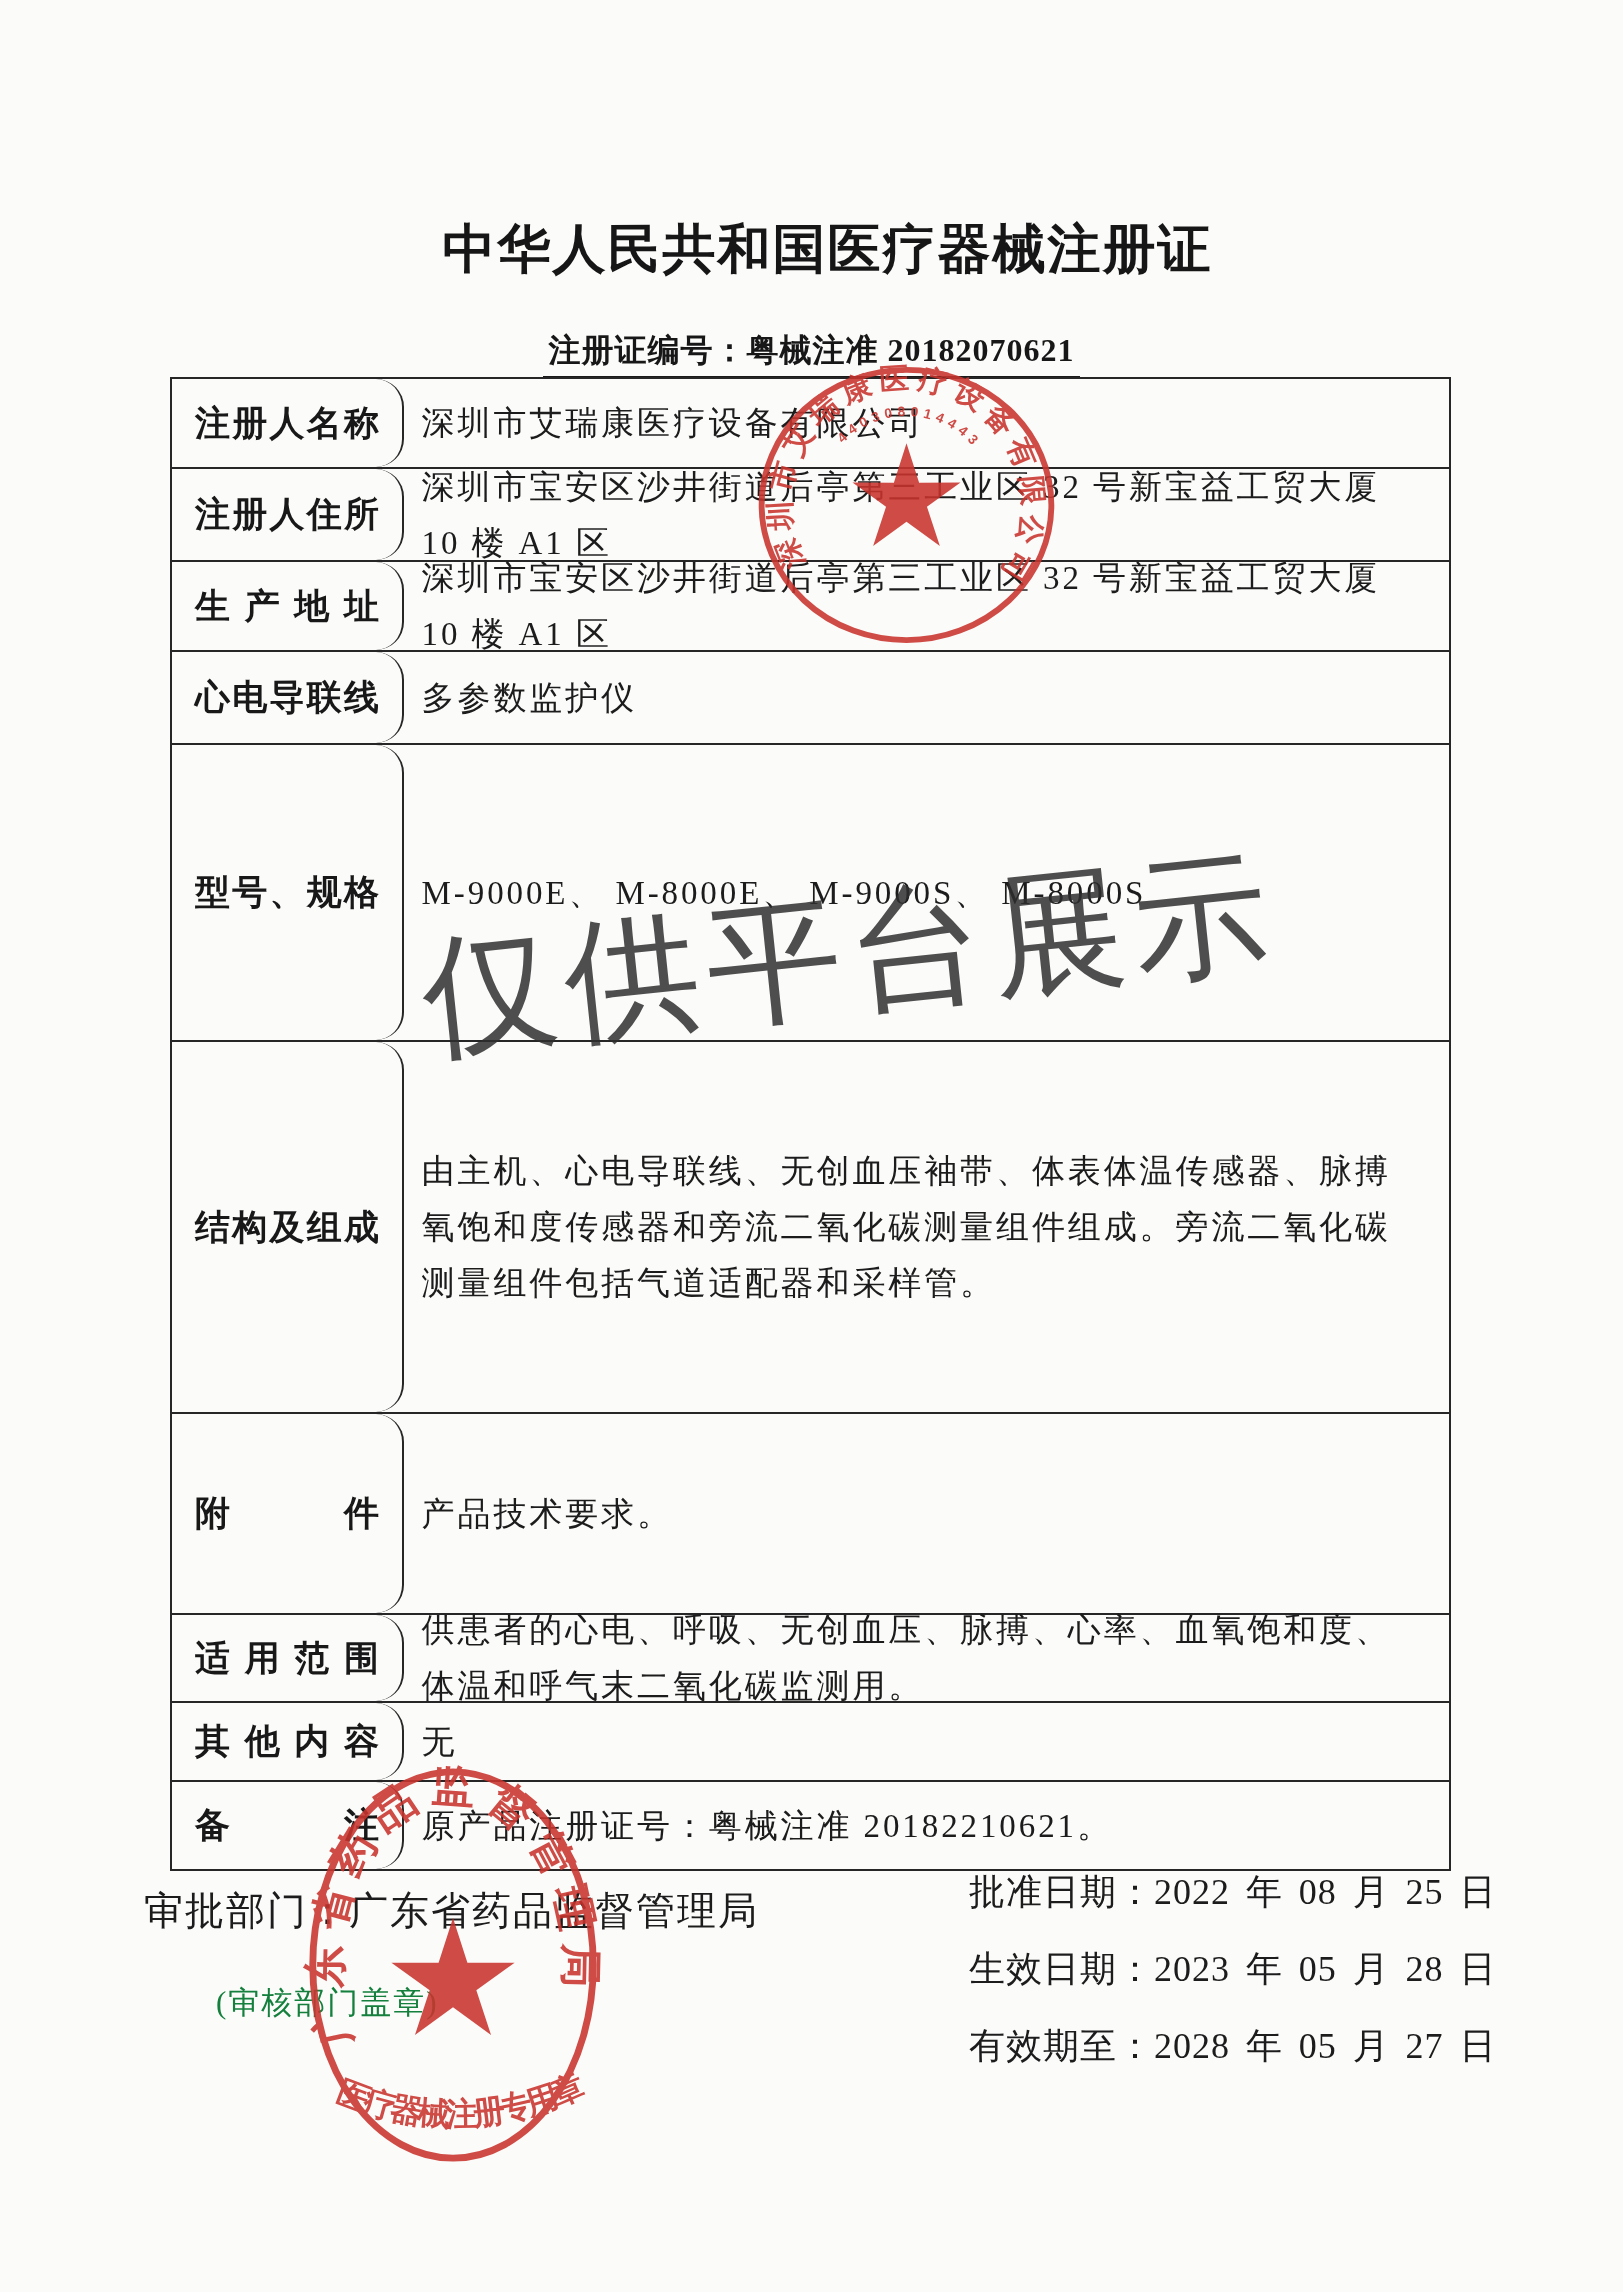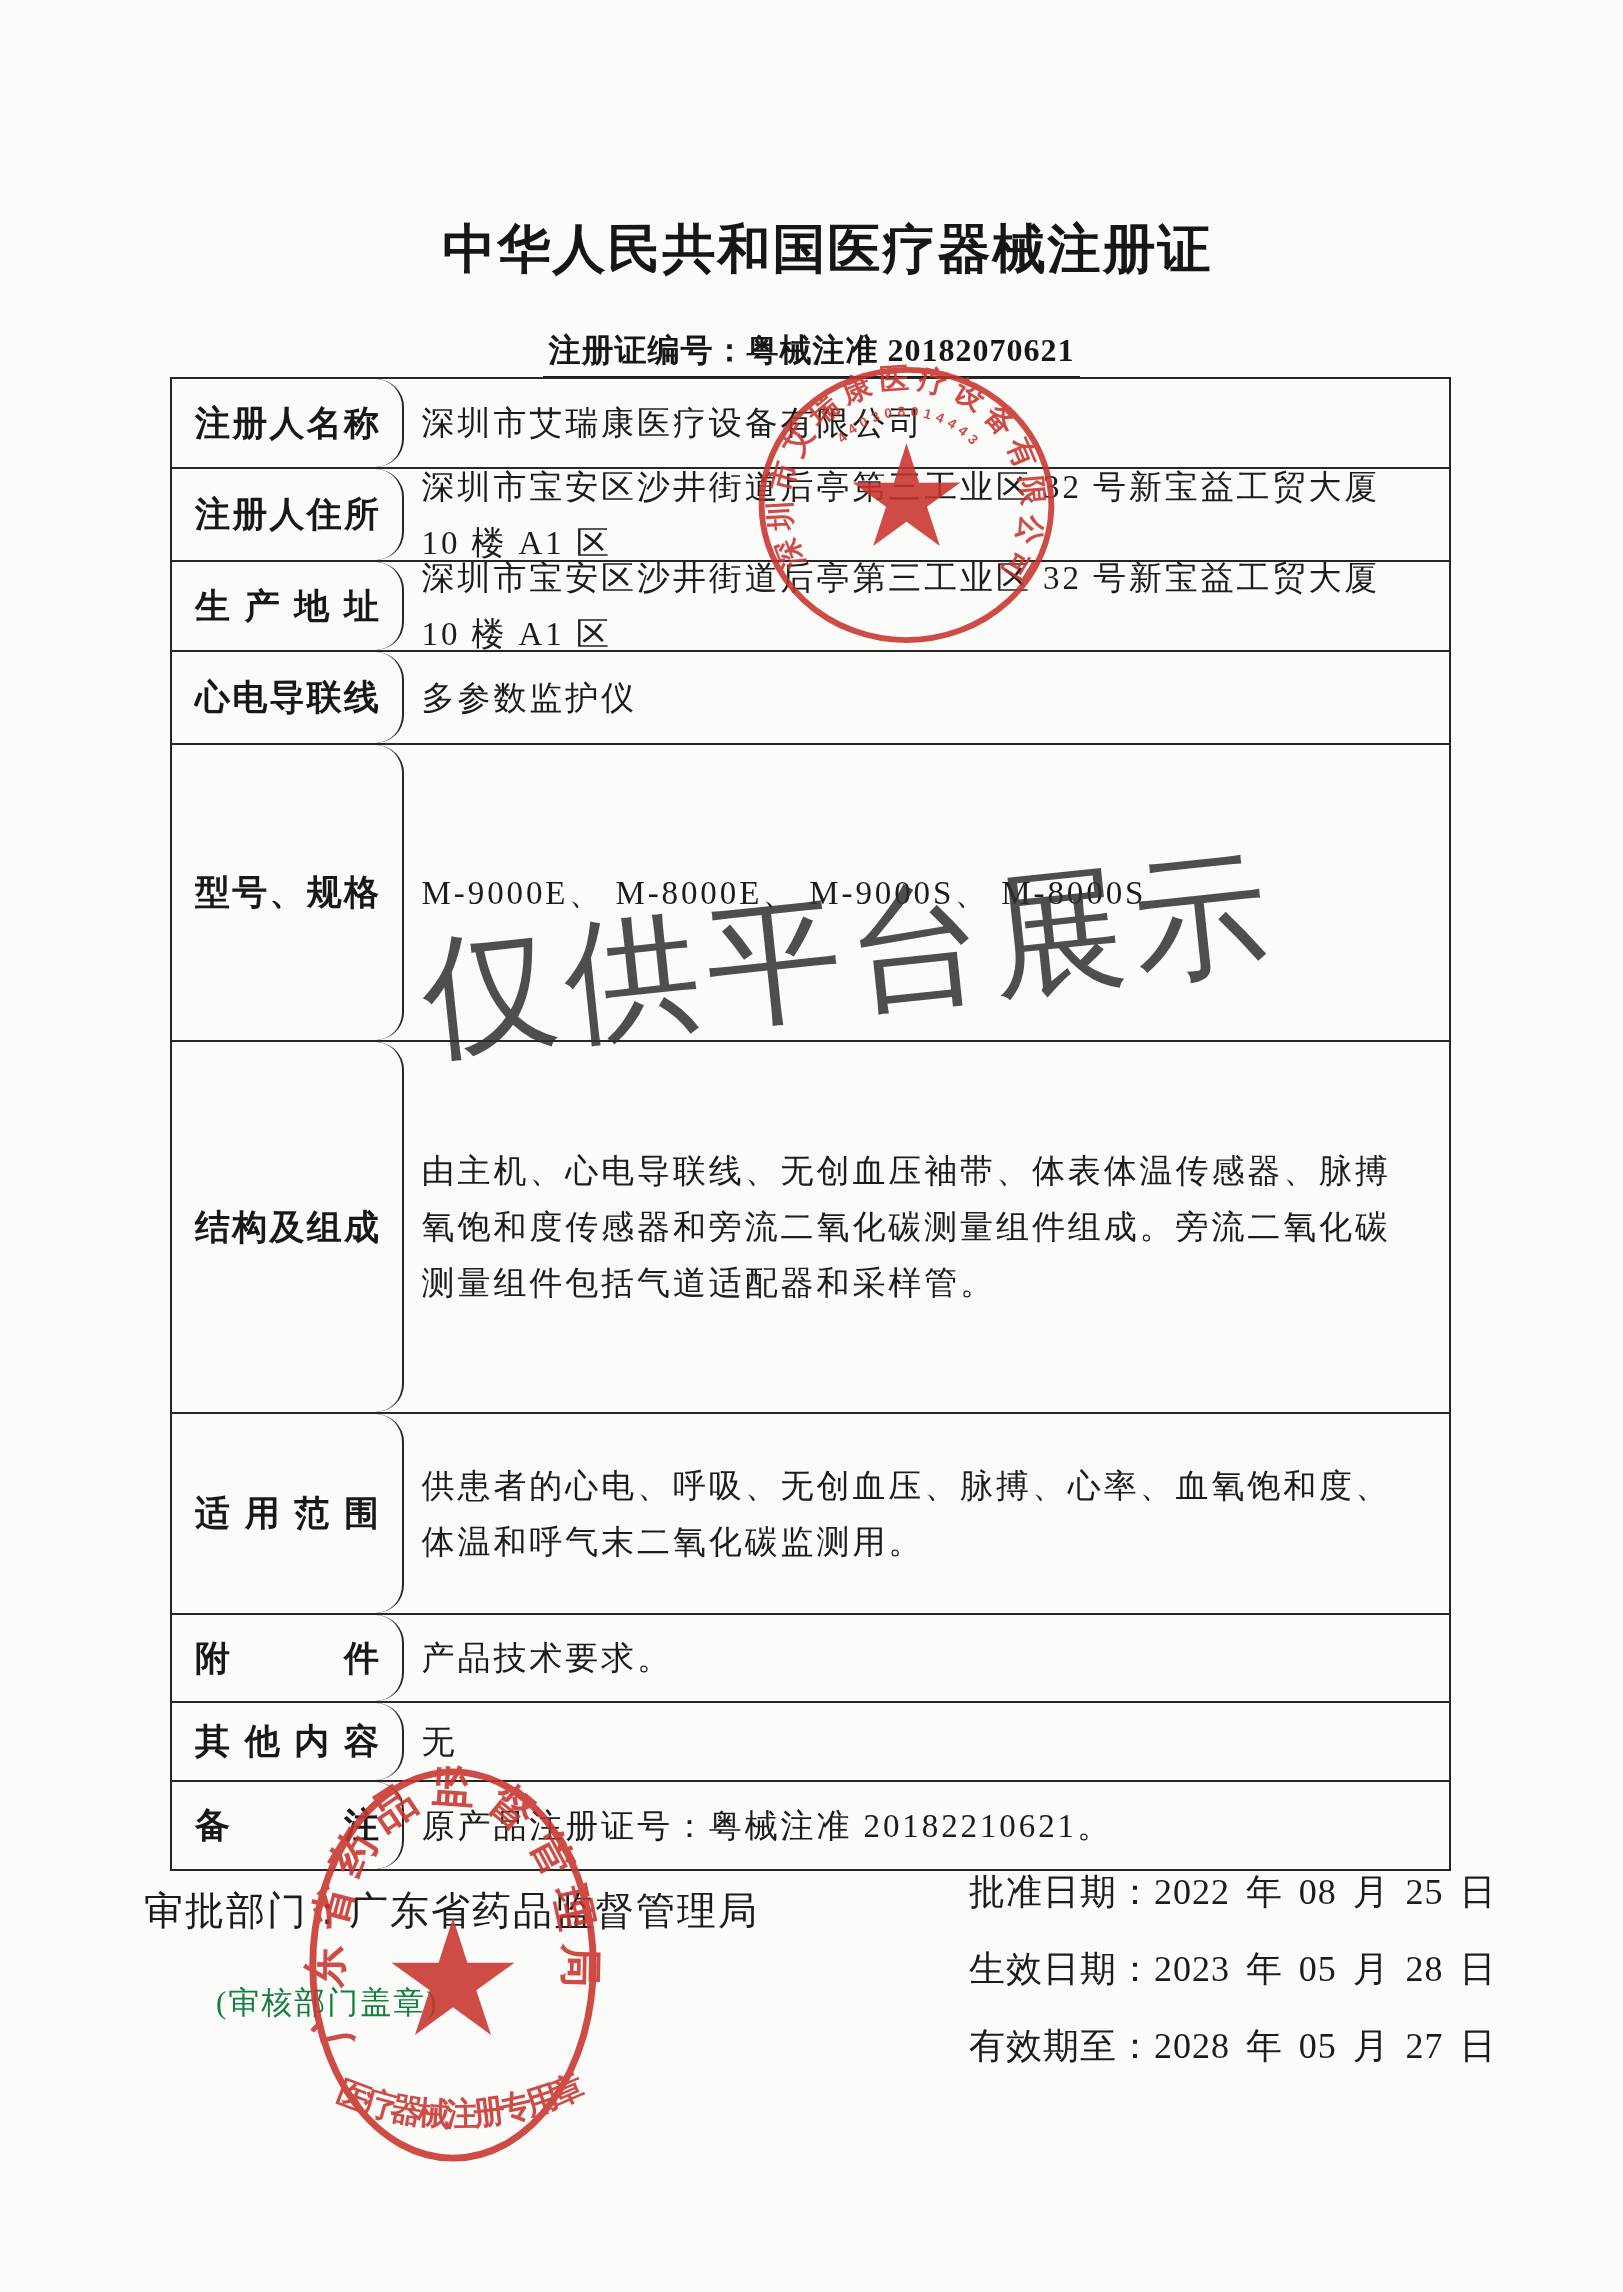--- a/index.html
+++ b/index.html
@@ -191,32 +191,32 @@
       <div class="t-row">
         <div class="cell-label">
           <span>结构及组成</span>
         </div>
         <div class="cell-value">
           <span>由主机、心电导联线、无创血压袖带、体表体温传感器、脉搏氧饱和度传感器和旁流二氧化碳测量组件组成。旁流二氧化碳测量组件包括气道适配器和采样管。</span>
         </div>
       </div>
       <div class="t-row">
         <div class="cell-label">
+          <span>附件</span>
+        </div>
+        <div class="cell-value">
+          <span>产品技术要求。</span>
+        </div>
+      </div>
+      <div class="t-row">
+        <div class="cell-label">
           <span>适用范围</span>
         </div>
         <div class="cell-value">
           <span>供患者的心电、呼吸、无创血压、脉搏、心率、血氧饱和度、体温和呼气末二氧化碳监测用。</span>
-        </div>
-      </div>
-      <div class="t-row">
-        <div class="cell-label">
-          <span>附件</span>
-        </div>
-        <div class="cell-value">
-          <span>产品技术要求。</span>
         </div>
       </div>
       <div class="t-row">
         <div class="cell-label">
           <span>其他内容</span>
         </div>
         <div class="cell-value">
           <span>无</span>
         </div>
       </div>

